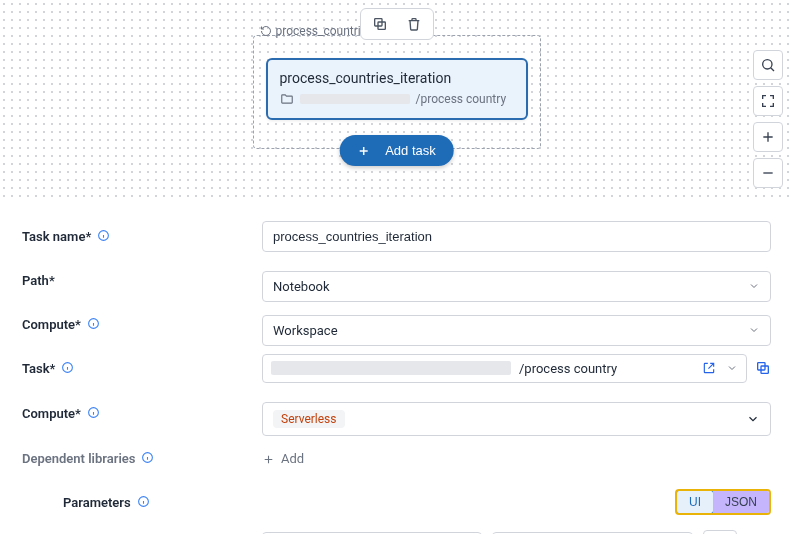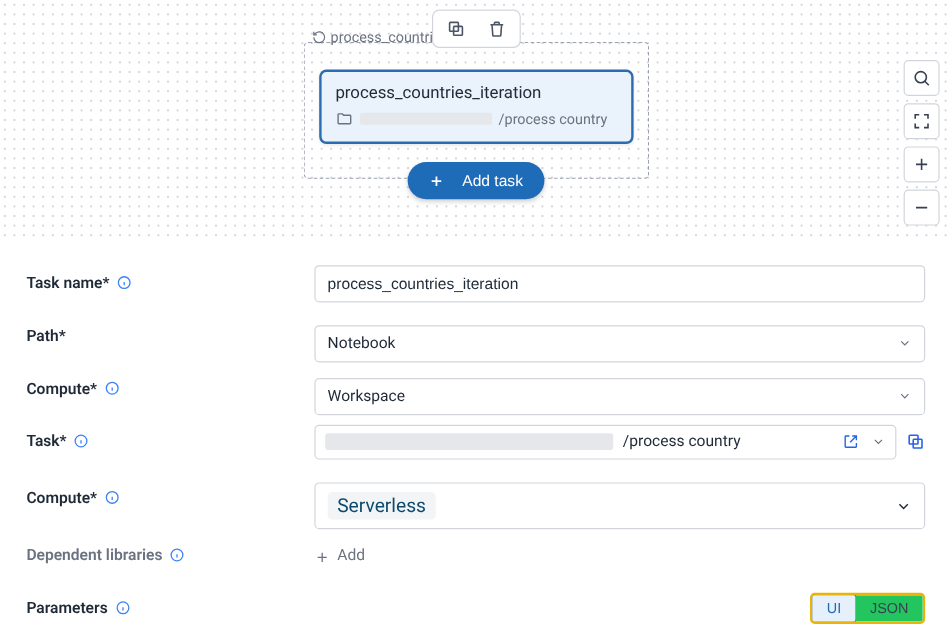--- a/index.html
+++ b/index.html
@@ -35,27 +35,27 @@
   .select, .combo { cursor: pointer; margin-top: 12px; }
   .chev { color: #6b7280; }
 
   .path-row { display: flex; align-items: center; gap: 8px; }
   .path-box { flex: 1; border: 1px solid #d1d5db; border-radius: 4px; padding: 6px 8px; display: flex; align-items: center; gap: 8px; }
   .path-redact { width: 240px; height: 14px; background: #e5e7eb; border-radius: 2px; }
   .path-text { font-size: 13px; color: #1f2937; }
   .path-actions { margin-left: auto; display: flex; align-items: center; gap: 10px; color: #2563eb; }
   .copy-icon { color: #2563eb; cursor: pointer; }
 
-  .chip { background: #f3f4f6; border-radius: 4px; padding: 2px 8px; font-size: 16px; color: #0c4a6e; }
+  .chip { background: #f3f4f6; border-radius: 4px; padding: 2px 8px; font-size: 12px; color: #c2410c; }
 
   .add-link { color: #6b7280; font-size: 13px; display: flex; align-items: flex-end; gap: 6px; cursor: pointer; }
 
-  .params-header { display: flex; align-items: center; justify-content: space-between; width: 100%; }
+  .params-header { display: flex; align-items: center; justify-content: space-between; width: 100%; margin-left: 41px; }
   .toggle-group { display: flex; border: 2px solid #eab308; border-radius: 4px; overflow: hidden; }
-  .toggle-group button { border: none; background: #22c55e; padding: 4px 12px; font-size: 12px; cursor: pointer; color: #374151; }
+  .toggle-group button { border: none; background: #c4b5fd; padding: 4px 12px; font-size: 12px; cursor: pointer; color: #374151; }
   .toggle-group button.active { background: #e6f0fb; color: #1e6bb8; border: 1px solid #1e6bb8; border-radius: 3px; margin: -1px; }
 
   .param-row { display: flex; gap: 10px; align-items: center; margin-top: 6px; }
   .param-key { flex: 0 0 220px; }
   .param-val { flex: 1; position: relative; }
   .param-val .input { font-family: ui-monospace, Menlo, monospace; color: #1e6bb8; }
   .brace-btn { width: 34px; height: 34px; border: 1px solid #d1d5db; border-radius: 4px; background: #fff; display: flex; align-items: center; justify-content: center; cursor: pointer; font-family: ui-monospace, monospace; font-size: 13px; }
   .remove-btn { width: 24px; height: 24px; display: flex; align-items: center; justify-content: center; cursor: pointer; color: #6b7280; }
 
   svg { display: block; }

